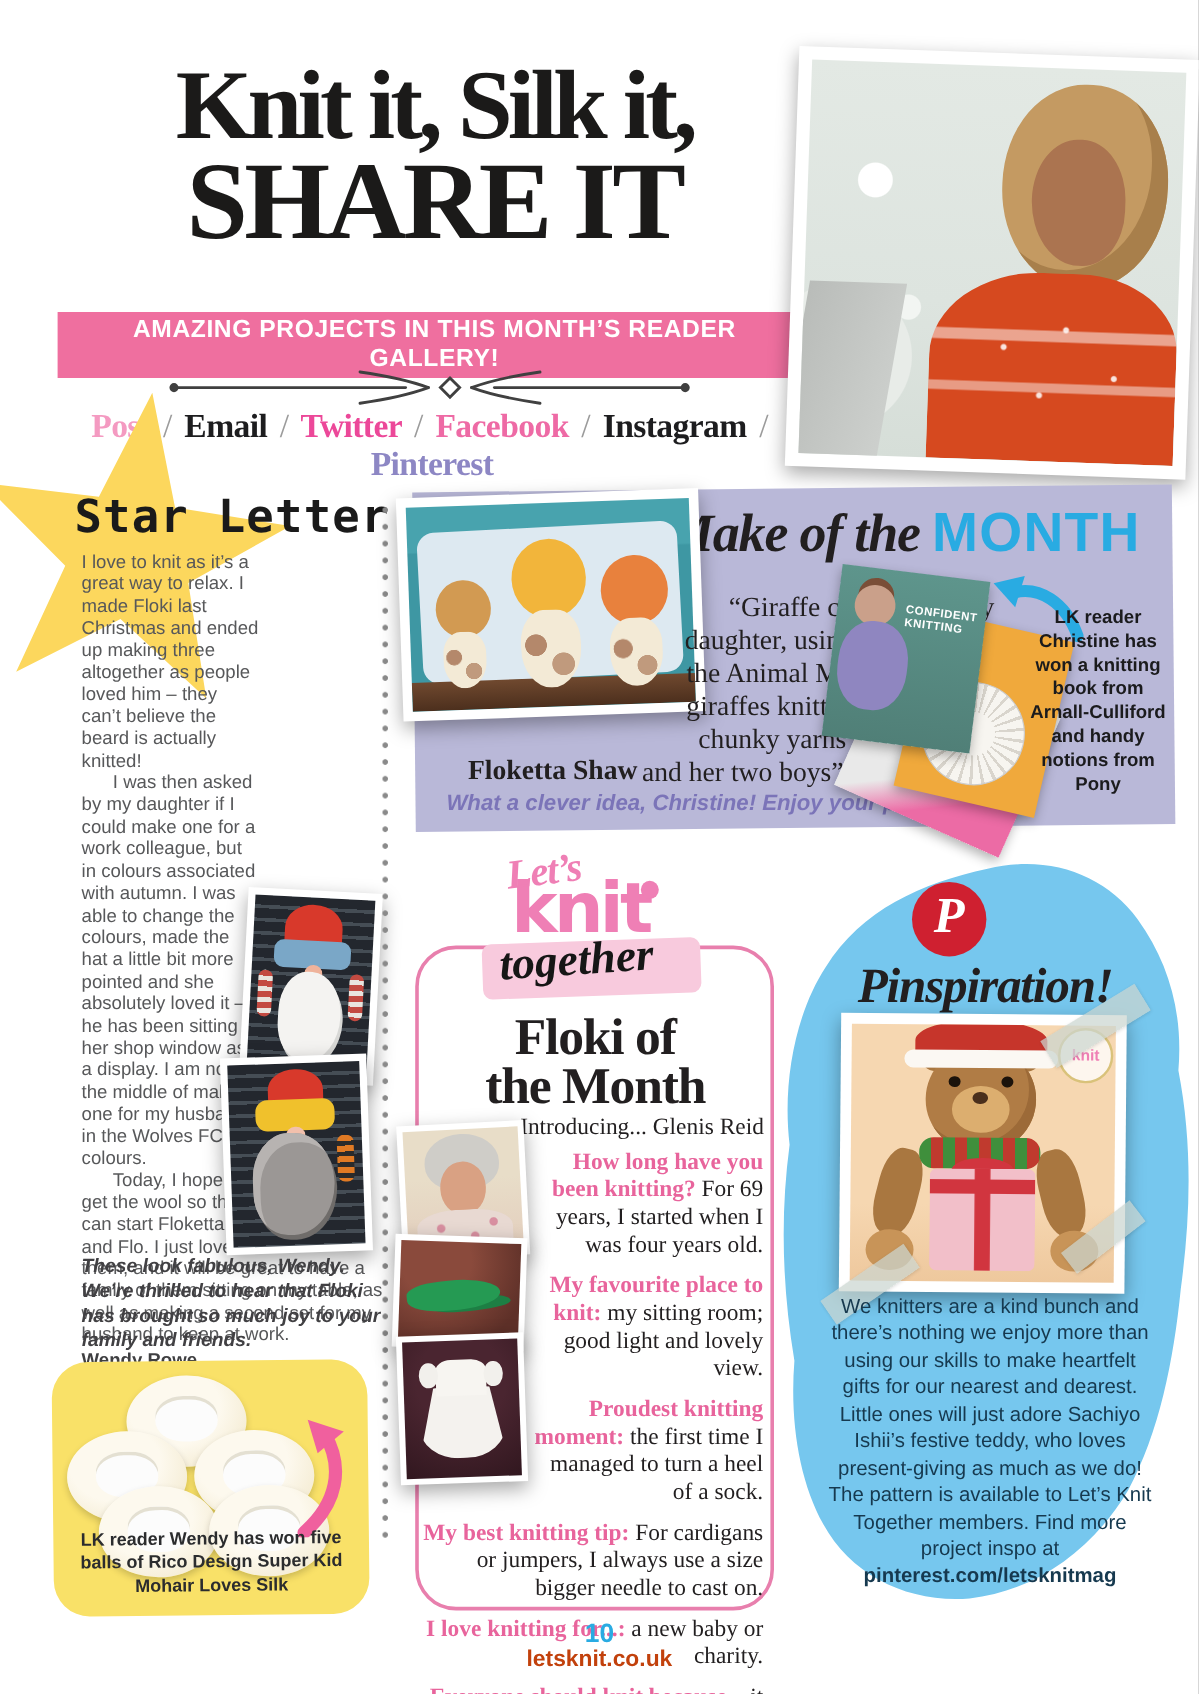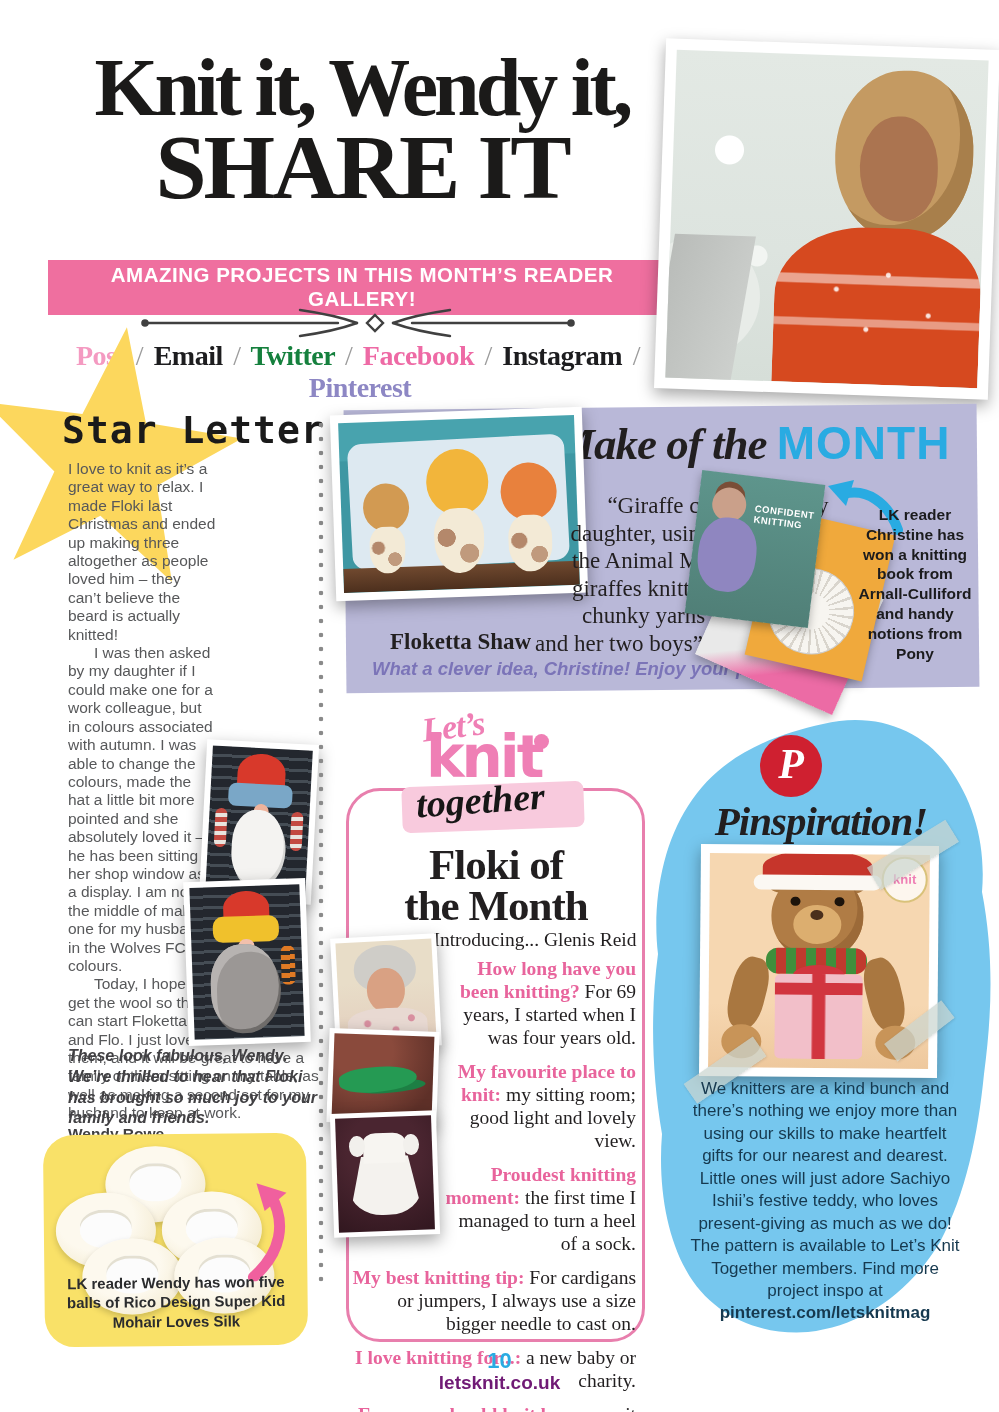--- a/index.html
+++ b/index.html
@@ -14,21 +14,21 @@
 
   .banner { position:absolute; left:48px; top:240px; width:628px; text-align:center; }
   .banner span { display:inline-block; background:#ef6f9f; color:#fff; font-size:20.5px; font-weight:bold;
                  letter-spacing:.5px; padding:3px 12px 4px; margin-top:2px; }
 
   .divider { position:absolute; left:138px; top:306px; }
 
   .social { position:absolute; left:30px; top:340px; width:660px; text-align:center;
             font-family:"Liberation Serif", serif; font-weight:bold; font-size:28px; letter-spacing:-.5px; }
   .social .sep { color:#9b9b9b; font-weight:normal; padding:0 4px; }
-  .c-post{color:#f49ac1} .c-email{color:#1d1d1f} .c-twitter{color:#15803d}
+  .c-post{color:#f49ac1} .c-email{color:#1d1d1f} .c-twitter{color:#ec4899}
   .c-facebook{color:#ee6aa5} .c-instagram{color:#1d1d1f} .c-pinterest{color:#8d87c4}
 
   
   .polaroid { position:absolute; background:#fff; box-shadow:0 6px 16px rgba(0,0,0,.35); }
   .polaroid .ph { position:relative; width:100%; height:100%; overflow:hidden; }
 
   
   .woman { left:660px; top:44px; width:334px; height:350px; padding:11px; transform:rotate(2deg); }
   .woman .ph { background:
       radial-gradient(circle at 18% 30%, #ffffff 0 14px, transparent 15px),
@@ -199,29 +199,29 @@
   .tape { position:absolute; background:rgba(203,213,208,.72); box-shadow:0 1px 3px rgba(0,0,0,.12); }
   .badge { position:absolute; right:2px; top:2px; width:46px; height:46px; border-radius:50%; background:#fdf6ee;
            border:2px solid #d9c27a; color:#ef7fb5; font-weight:bold; font-size:13px; text-align:center; line-height:42px; }
   .pin-body { position:absolute; left:686px; top:1078px; width:278px; text-align:center;
               font-size:17px; line-height:1.32; color:#16394f; }
   .pin-link { font-weight:bold; }
 
   .footer-num { position:absolute; left:0; top:1348px; width:999px; text-align:center;
                 color:#29abe2; font-weight:bold; font-size:22px; }
   .footer-site { position:absolute; left:0; top:1372px; width:999px; text-align:center;
-                 color:#701a75; font-weight:bold; font-size:19px; }
+                 color:#c2410c; font-weight:bold; font-size:19px; }
 </style>
 </head>
 <body>
 
 <div class="page">
 
   <div class="title">
-    <span class="l1">Knit it, Wendy it,</span>
+    <span class="l1">Knit it, Silk it,</span>
     <span class="l2">SHARE IT</span>
   </div>
 
   <div class="banner">
     <br>
     <span>AMAZING PROJECTS IN THIS MONTH’S READER GALLERY!</span>
   </div>
 
   <svg class="divider" width="440" height="34" viewBox="0 0 440 34">
     <g stroke="#404040" stroke-width="2.4" fill="none" stroke-linecap="round">

